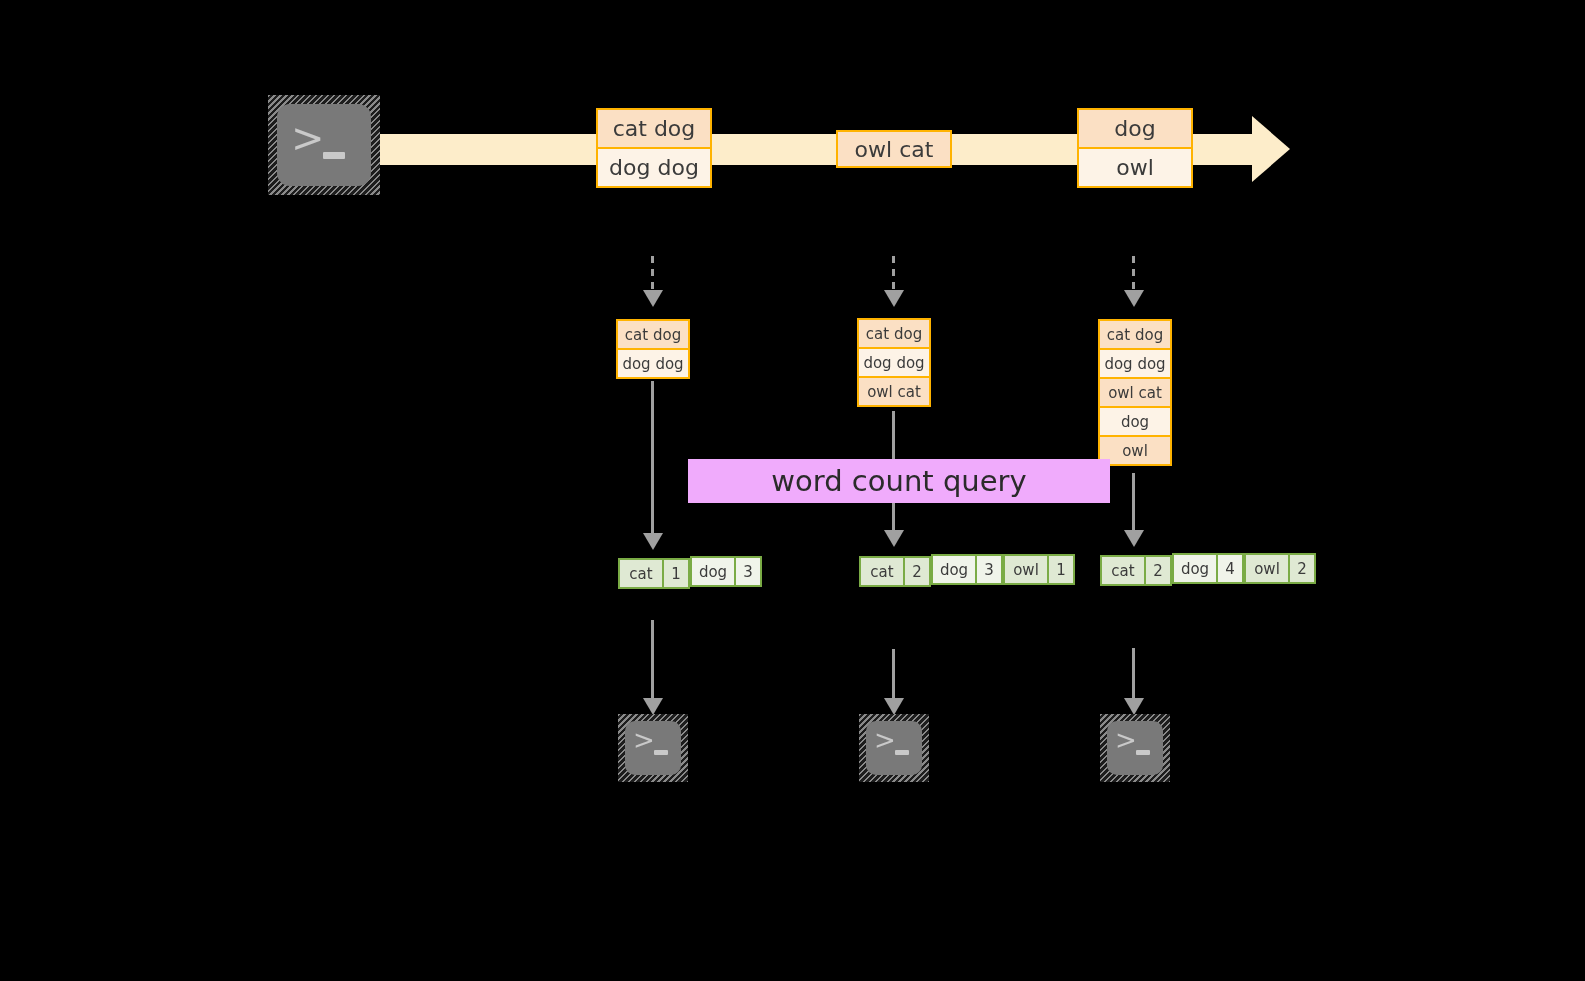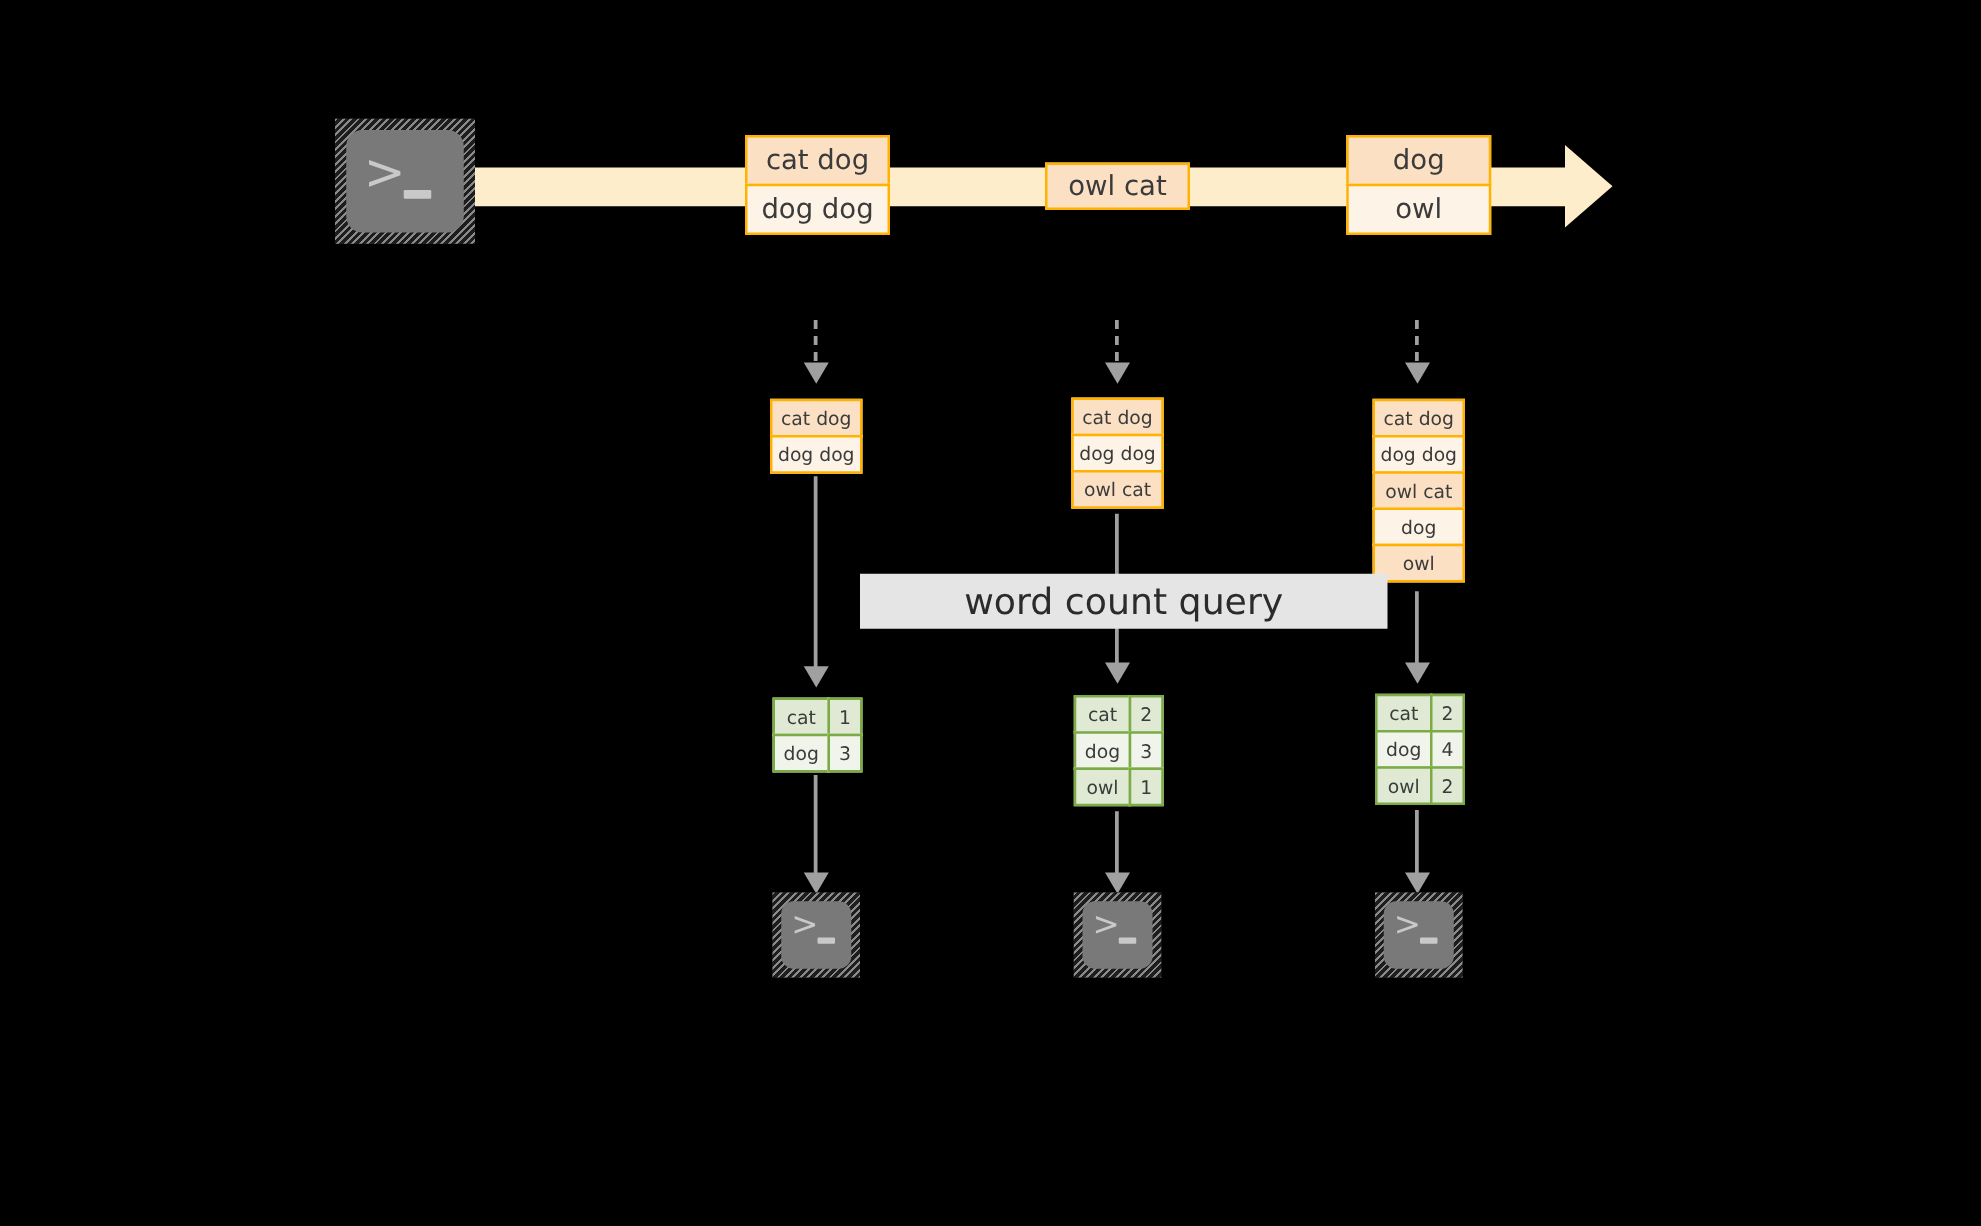--- a/index.html
+++ b/index.html
@@ -99,21 +99,21 @@
     justify-content: center;
     white-space: nowrap;
   }
   .rec.light { background: #fdf3e7; }
 
   
   .res-group {
     position: absolute;
     box-sizing: border-box;
     display: flex;
-    flex-direction: column;
+    flex-direction: row;
   }
   .res-row {
     display: flex;
     box-sizing: border-box;
   }
   .res-cell {
     box-sizing: border-box;
     border: 2px solid #7aab45;
     background: #dfe9d3;
     color: #3b3b3b;
@@ -140,21 +140,21 @@
     width: 0;
     height: 0;
     border-left: 10px solid transparent;
     border-right: 10px solid transparent;
     border-top: 17px solid #a0a0a0;
   }
 
   
   .query-label {
     position: absolute;
-    background: #e5e5e5;
+    background: #f0abfc;
     color: #2b2b2b;
     display: flex;
     align-items: center;
     justify-content: center;
     white-space: nowrap;
   }
 </style>
 </head>
 <body>
 

